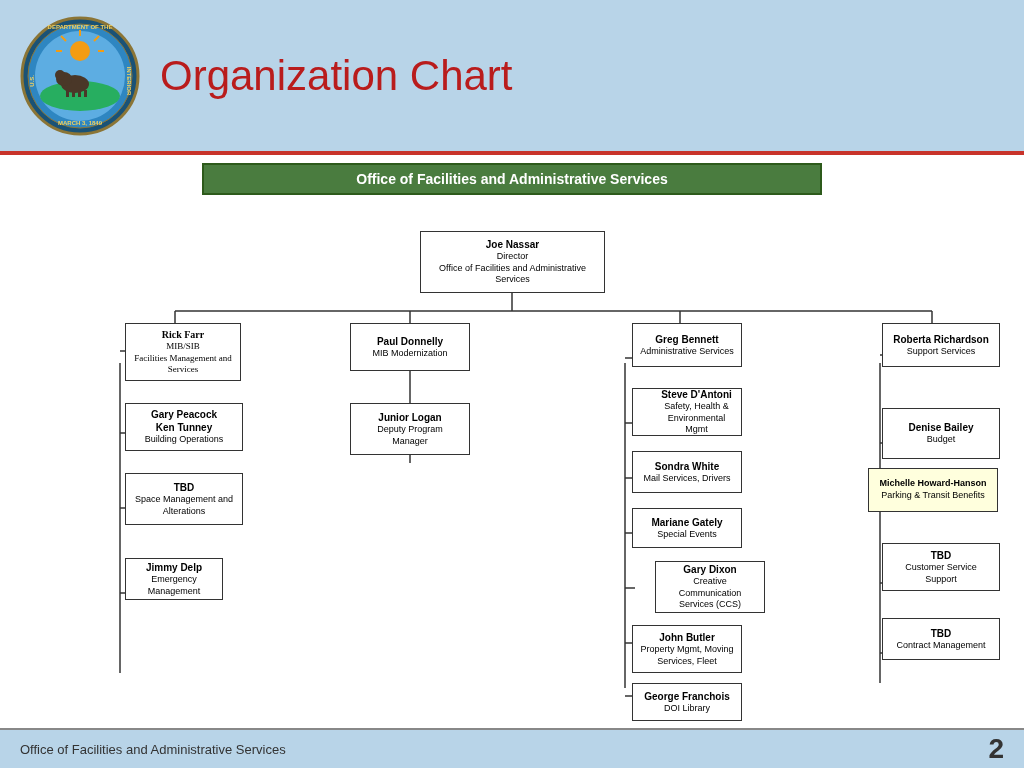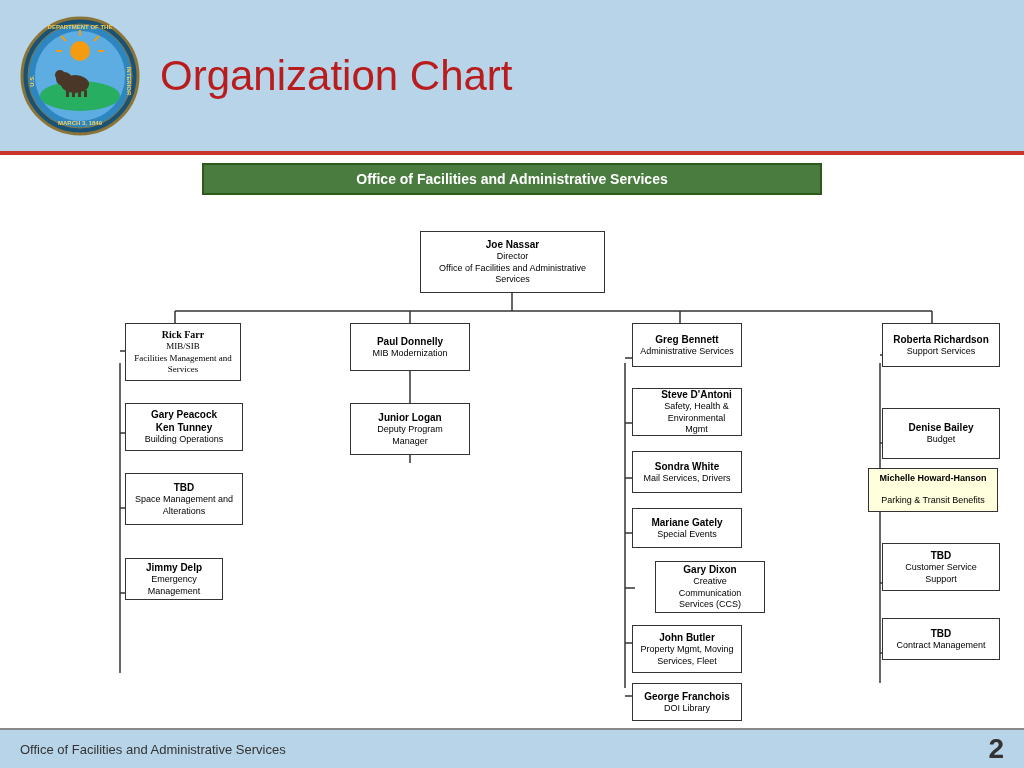--- a/index.html
+++ b/index.html
@@ -269,21 +269,21 @@
     </div>
 
     <div class="box" style="left:862px; top:120px; width:118px; height:44px;text-align:right;">
       <span class="name">Roberta Richardson</span>
       <span class="role">Support Services</span>
     </div>
     <div class="box" style="left:862px; top:205px; width:118px; height:51px;">
       <span class="name">Denise Bailey</span>
       <span class="role">Budget</span>
     </div>
-    <div class="box" style="left:848px; top:265px; width:130px; height:44px; background:#ffd;justify-content:space-between;">
+    <div class="box" style="left:848px; top:265px; width:130px; height:44px; background:#ffd;">
       <span class="name" style="font-size:9px;">Michelle Howard-Hanson</span>
       <span class="role">Parking &amp; Transit Benefits</span>
     </div>
     <div class="box" style="left:862px; top:340px; width:118px; height:48px;">
       <span class="name">TBD</span>
       <span class="role">Customer Service<br>Support</span>
     </div>
     <div class="box" style="left:862px; top:415px; width:118px; height:42px;">
       <span class="name">TBD</span>
       <span class="role">Contract Management</span>

